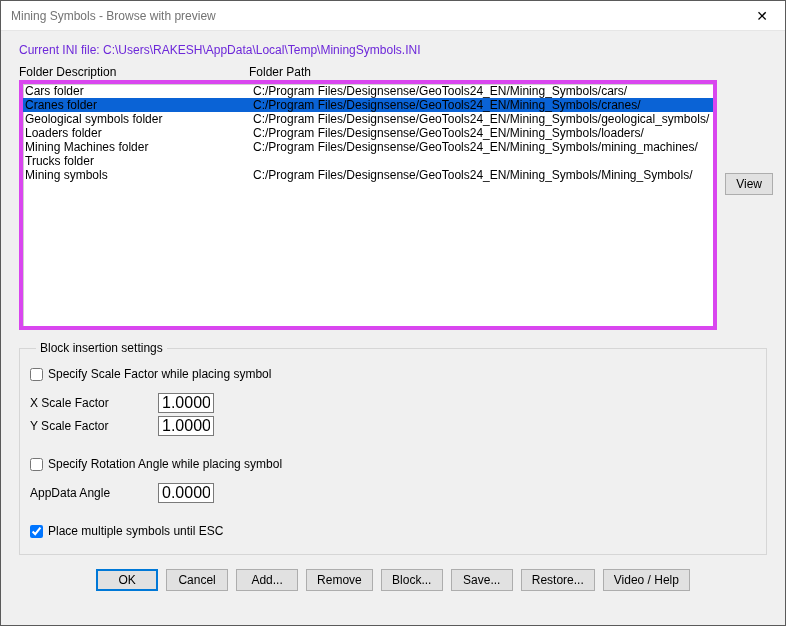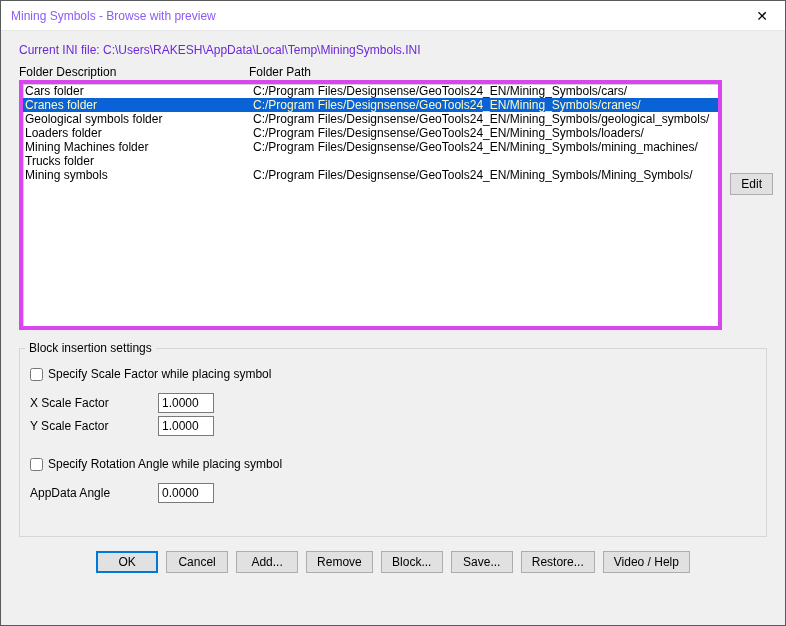--- a/index.html
+++ b/index.html
@@ -24,21 +24,21 @@
     height: 30px;
     background: #fff;
     display: flex;
     align-items: center;
     padding: 0 0 0 10px;
     border-bottom: 1px solid #e6e6e6;
   }
   .titlebar .title {
     flex: 1;
     font-size: 12px;
-    color: #8b5cf6;
+    color: #737373;
   }
   .titlebar .close {
     width: 46px;
     height: 30px;
     display: flex;
     align-items: center;
     justify-content: center;
     font-size: 14px;
     font-family: Arial, sans-serif;
     cursor: pointer;
@@ -83,21 +83,21 @@
     display: flex;
     font-size: 12px;
     line-height: 14px;
     padding: 0 2px;
     white-space: nowrap;
   }
   .list-row .col1 { width: 228px; }
   .list-row .col2 { flex: 1; }
   .list-row.selected {
     background: #0a63d6;
-    color: #fef9c3;
+    color: #000000;
   }
   .sidebtn {
     margin-top: 108px;
   }
   .btn {
     background: #e1e1e1;
     border: 1px solid #adadad;
     font-size: 12px;
     font-family: inherit;
     padding: 2px 10px;
@@ -111,21 +111,21 @@
   }
   .groupbox {
     border: 1px solid #d6d6d6;
     margin: 18px 6px 4px 6px;
     padding: 16px 10px 14px 10px;
     position: relative;
   }
   .groupbox .legend {
     position: absolute;
     top: -8px;
-    left: 5px;
+    left: 16px;
     background: #f0f0f0;
     padding: 0 4px;
     font-size: 12px;
   }
   .checkline {
     display: flex;
     align-items: center;
     gap: 5px;
     margin: 2px 0 12px 0;
     font-size: 12px;
@@ -144,21 +144,21 @@
   }
   .fieldline label {
     width: 104px;
     font-size: 12px;
   }
   .fieldline input[type=text] {
     width: 56px;
     height: 20px;
     border: 1px solid #7a7a7a;
     font-family: inherit;
-    font-size: 12px;
+    font-size: 16px;
     padding: 1px 3px;
     background: #fff;
   }
   .gap { height: 16px; }
   .buttonrow {
     display: flex;
     justify-content: center;
     gap: 8px;
     padding: 10px 0 4px 0;
   }
@@ -213,21 +213,21 @@
             <div class="list-row">
               <div class="col1">Trucks folder</div>
             </div>
             <div class="list-row">
               <div class="col1">Mining symbols</div>
               <div class="col2">C:/Program Files/Designsense/GeoTools24_EN/Mining_Symbols/Mining_Symbols/</div>
             </div>
           </div>
       </div>
       <div class="sidebtn">
-        <button class="btn">Edit</button>
+        <button class="btn">View</button>
       </div>
     </div>
 
     <div class="groupbox">
       <div class="legend">Block insertion settings</div>
 
       <div class="checkline">
         <input type="checkbox" style="">
         <span>Specify Scale Factor while placing symbol</span>
       </div>
@@ -248,20 +248,24 @@
         <span>Specify Rotation Angle while placing symbol</span>
       </div>
 
       <div class="fieldline">
         <label>AppData Angle</label>
         <input type="text" value="0.0000" style="">
       </div>
 
       <div class="gap"></div>
 
+      <div class="checkline last">
+        <input type="checkbox" checked="" style="">
+        <span>Place multiple symbols until ESC</span>
+      </div>
     </div>
 
     <div class="buttonrow">
       <button class="btn default">OK</button>
       <button class="btn">Cancel</button>
       <button class="btn">Add...</button>
       <button class="btn">Remove</button>
       <button class="btn">Block...</button>
       <button class="btn">Save...</button>
       <button class="btn">Restore...</button>

